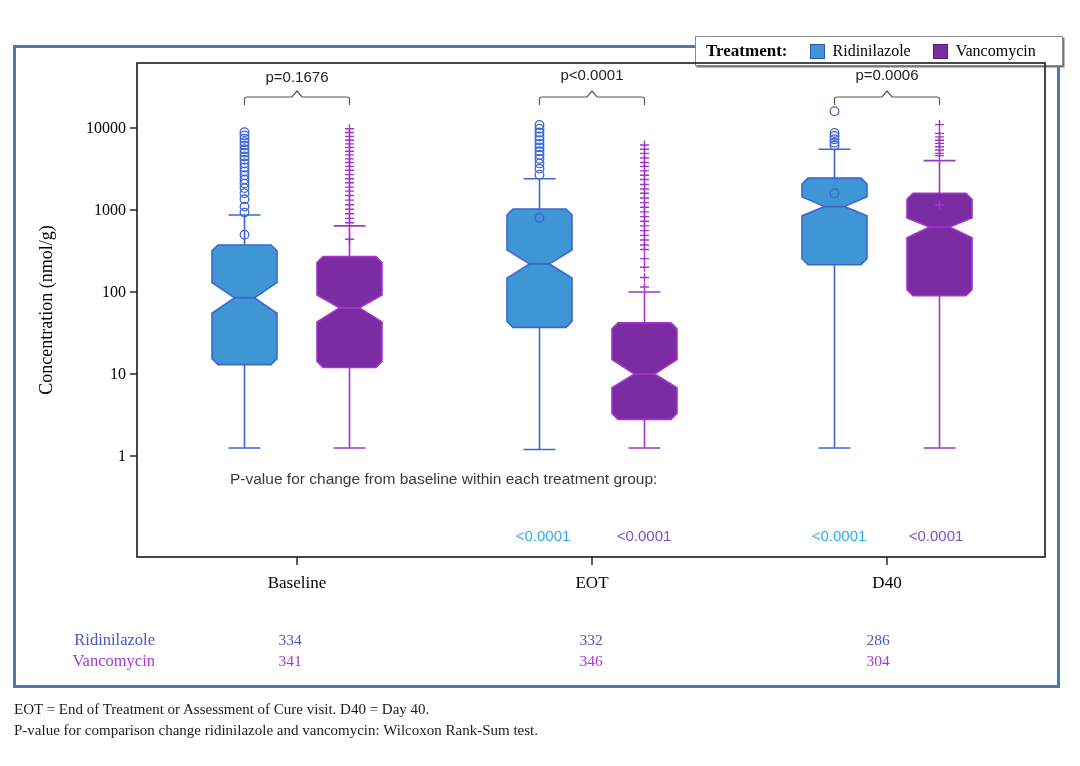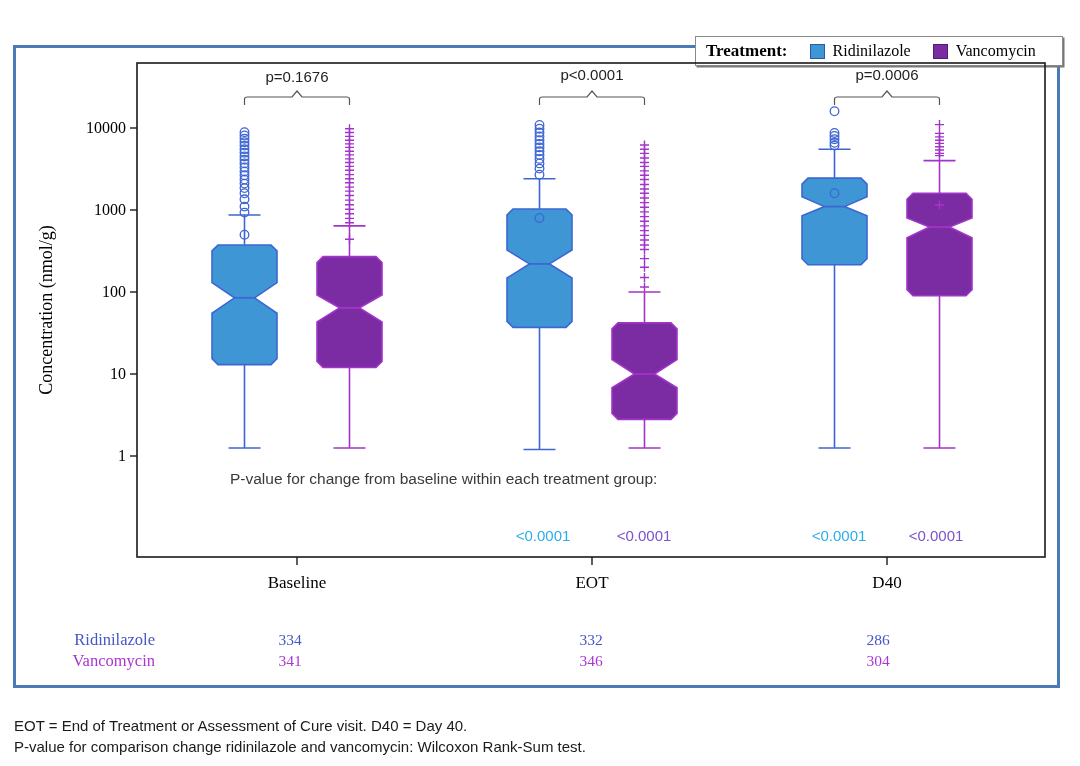--- a/index.html
+++ b/index.html
@@ -11,22 +11,22 @@
           border:1px solid #8a8a8a;box-shadow:1.5px 1.5px 0 #777;
           display:flex;align-items:center;background:#fff;margin-top:28px;}
   #legend .legend-title{font-family:"Liberation Serif",serif;font-weight:bold;
           font-size:17px;color:#000;margin-left:10px;}
   .legend-item{display:flex;align-items:center;margin-left:22px;
           font-family:"Liberation Serif",serif;font-size:16px;color:#000;}
   .swatch{width:13px;height:13px;display:inline-block;margin-right:8px;}
   #frame{position:absolute;left:13px;top:45px;width:1047px;height:643px;
          border:3px solid #4b7bb5;background:#fff;box-sizing:border-box;}
   #plot-svg{position:absolute;left:0;top:0;}
-  #footnotes{position:absolute;left:14px;top:716px;font-size:15px;color:#1b1b1b;
-             line-height:20.5px;font-family:Liberation Sans, sans-serif;}
+  #footnotes{position:absolute;left:14px;top:699px;font-size:15px;color:#1b1b1b;
+             line-height:20.5px;font-family:Liberation Serif, serif;}
 </style>
 </head>
 <body>
 
 <div id="figure">
 
   <div id="frame"></div>
 
   <div id="legend">
     <span class="legend-title">Treatment:</span>

